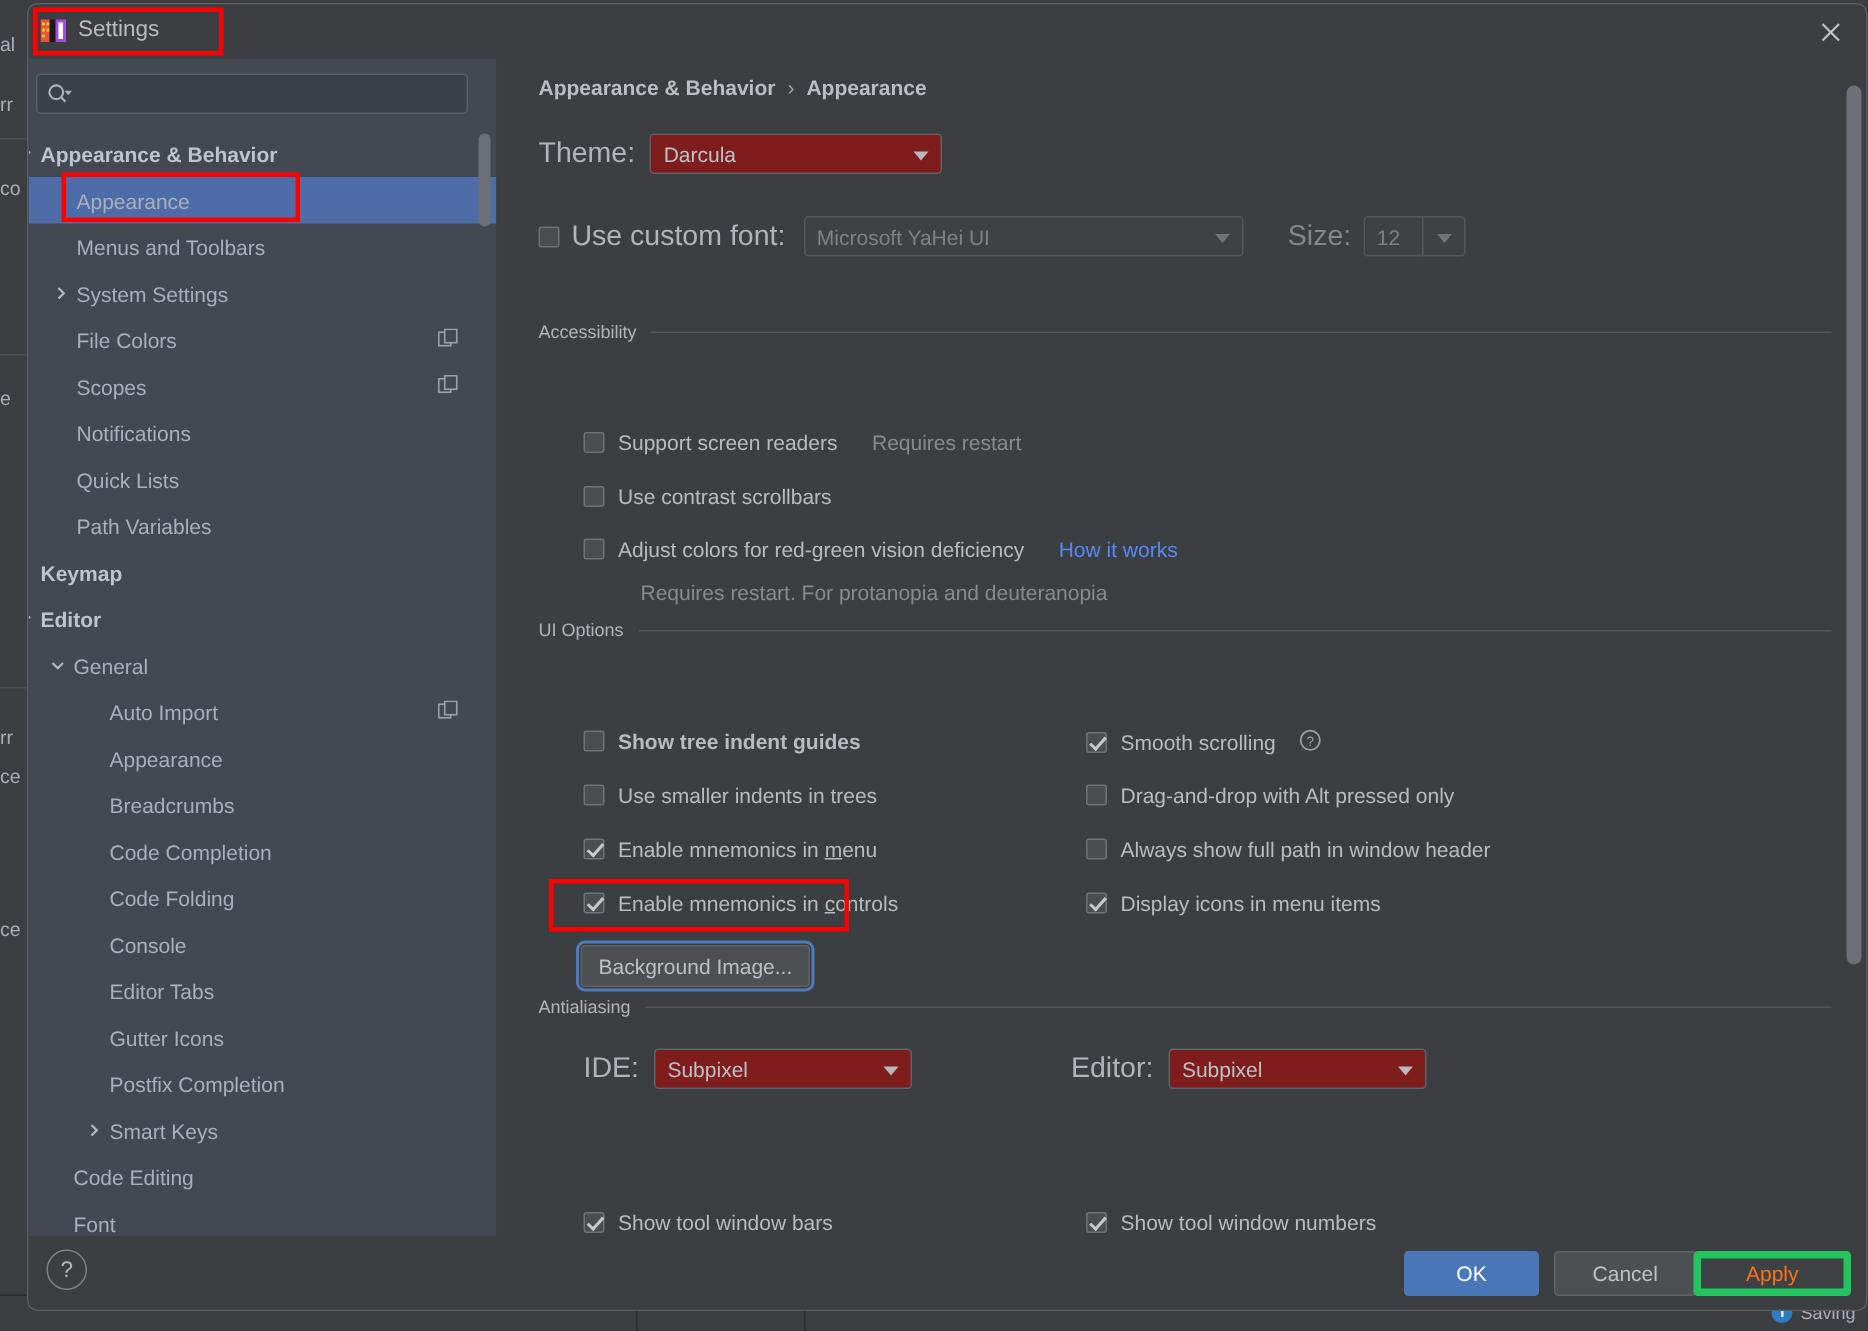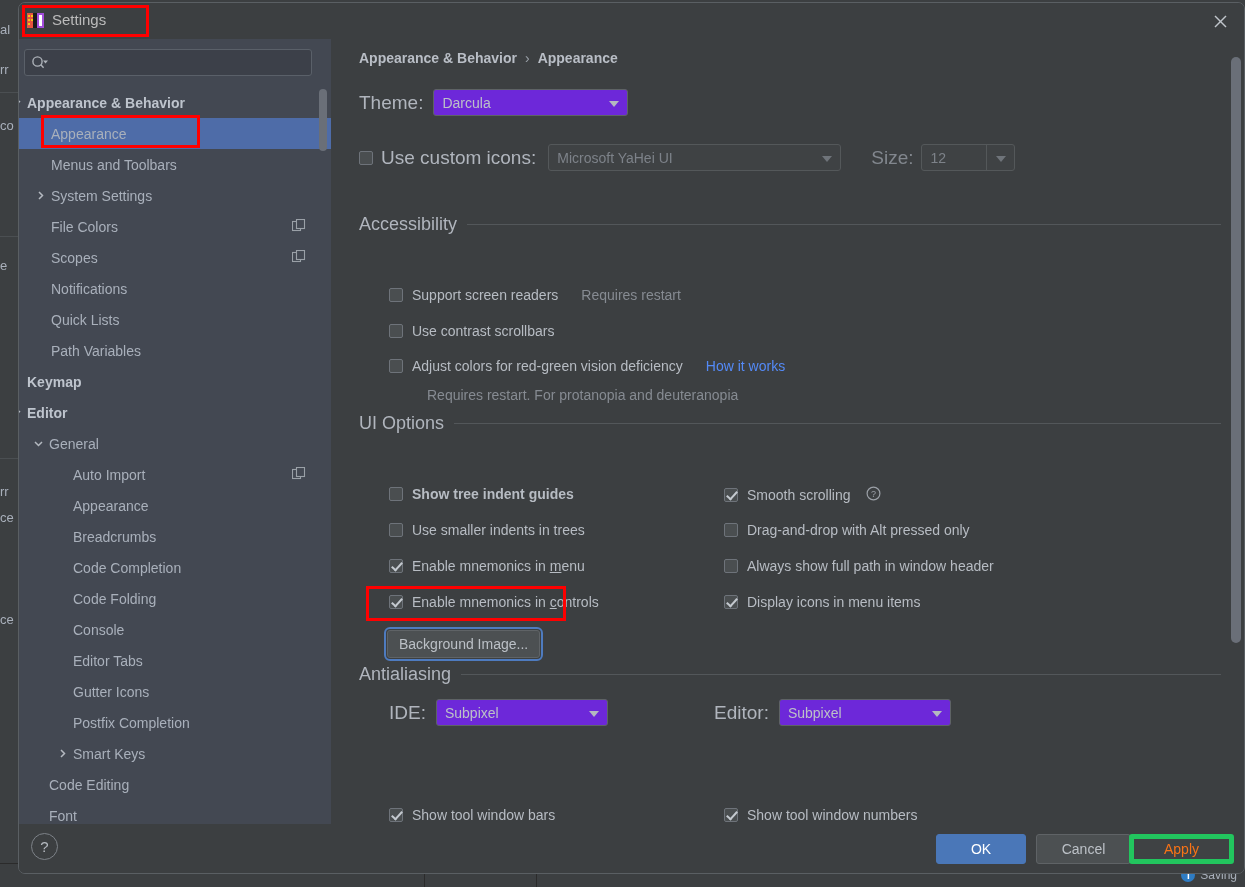--- a/index.html
+++ b/index.html
@@ -140,21 +140,21 @@
   }
   #breadcrumb .sep { font-weight: normal; color: #9aa0a8; }
 
   .row { position: absolute; display: flex; align-items: center; }
 
   .field-label { color: #b0b5bd; font-size: 19px; }
   .field-label.dim { color: #82878e; }
 
   .combo {
     position: relative;
-    background: #6d28d9;
+    background: #7f1d1d;
     border: 1px solid #5e6365;
     border-radius: 3px;
     height: 27px;
     display: flex; align-items: center;
     color: #bcc1c7; font-size: 14px;
     padding-left: 8px;
     cursor: default;
   }
   .combo.disabled { color: #7d8289; background: #3f4244; border-color: #54585a; }
   .combo .arrow {
@@ -166,21 +166,21 @@
   }
   .combo.disabled .arrow { border-top-color: #6f747a; }
   .combo.split .arrow-box {
     position: absolute; right: 0; top: -1px; bottom: -1px; width: 28px;
     border-left: 1px solid #54585a;
   }
 
   .group-header {
     position: absolute;
     display: flex; align-items: center; width: 862px;
-    color: #b0b5bd; font-size: 18px;
+    color: #b0b5bd; font-size: 12px;
   }
   .group-header .gline {
     flex: 1; height: 1px; background: #53575a; margin-left: 10px;
   }
 
   .check-item {
     position: absolute;
     display: flex; align-items: center; gap: 9px;
     color: #b7bcc3; font-size: 14px; cursor: default;
   }
@@ -445,27 +445,27 @@
       <div class="row" style="left:28px; top:50px; gap:10px;">
         <span class="field-label">Theme:</span>
         <div class="combo" style="width:195px;">
           <span>Darcula</span>
           <span class="arrow"></span>
         </div>
       </div>
 
       <div class="row" style="left:28px; top:105px; gap:8px;">
         <span class="cbox"></span>
-        <span class="field-label" style="margin-right:4px;">Use custom icons:</span>
+        <span class="field-label" style="margin-right:4px;">Use custom font:</span>
         <div class="combo disabled" style="width:293px;">
           <span>Microsoft YaHei UI</span>
           <span class="arrow"></span>
         </div>
         <span class="field-label dim" style="margin-left:22px;">Size:</span>
-        <div class="combo disabled split" style="width:94px;">
+        <div class="combo disabled split" style="width:68px;">
           <span>12</span>
           <span class="arrow-box"></span>
           <span class="arrow"></span>
         </div>
       </div>
 
       <div class="group-header" style="left:28px; top:175px;">
         <span>Accessibility</span>
         <span class="gline"></span>
       </div>

